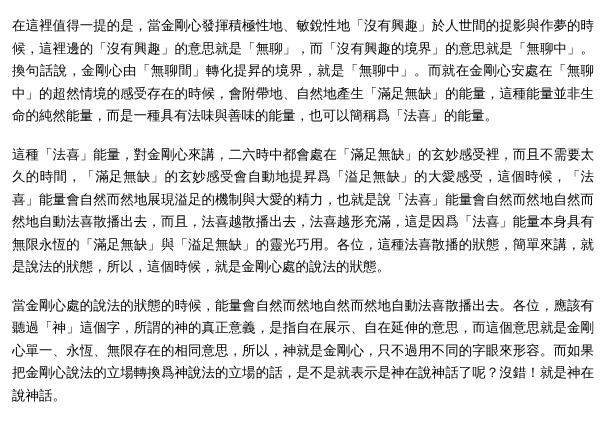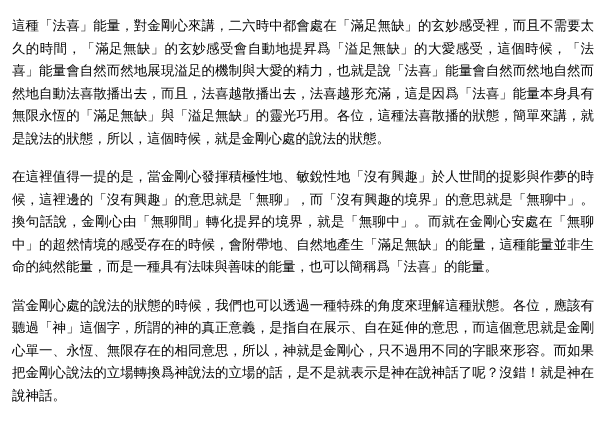--- a/index.html
+++ b/index.html
@@ -31,16 +31,16 @@
     color: #000000;
   }
   .para:last-child {
     margin-bottom: 0;
   }
 </style>
 </head>
 <body>
 
 <div class="page">
+  <p class="para">在這裡值得一提的是，當金剛心發揮積極性地、敏銳性地「沒有興趣」於人世間的捉影與作夢的時候，這裡邊的「沒有興趣」的意思就是「無聊」，而「沒有興趣的境界」的意思就是「無聊中」。換句話說，金剛心由「無聊間」轉化提昇的境界，就是「無聊中」。而就在金剛心安處在「無聊中」的超然情境的感受存在的時候，會附帶地、自然地產生「滿足無缺」的能量，這種能量並非生命的純然能量，而是一種具有法味與善味的能量，也可以簡稱爲「法喜」的能量。</p>
   <p class="para">這種「法喜」能量，對金剛心來講，二六時中都會處在「滿足無缺」的玄妙感受裡，而且不需要太久的時間，「滿足無缺」的玄妙感受會自動地提昇爲「溢足無缺」的大愛感受，這個時候，「法喜」能量會自然而然地展現溢足的機制與大愛的精力，也就是說「法喜」能量會自然而然地自然而然地自動法喜散播出去，而且，法喜越散播出去，法喜越形充滿，這是因爲「法喜」能量本身具有無限永恆的「滿足無缺」與「溢足無缺」的靈光巧用。各位，這種法喜散播的狀態，簡單來講，就是說法的狀態，所以，這個時候，就是金剛心處的說法的狀態。</p>
-  <p class="para">在這裡值得一提的是，當金剛心發揮積極性地、敏銳性地「沒有興趣」於人世間的捉影與作夢的時候，這裡邊的「沒有興趣」的意思就是「無聊」，而「沒有興趣的境界」的意思就是「無聊中」。換句話說，金剛心由「無聊間」轉化提昇的境界，就是「無聊中」。而就在金剛心安處在「無聊中」的超然情境的感受存在的時候，會附帶地、自然地產生「滿足無缺」的能量，這種能量並非生命的純然能量，而是一種具有法味與善味的能量，也可以簡稱爲「法喜」的能量。</p>
-  <p class="para">當金剛心處的說法的狀態的時候，我們也可以透過一種特殊的角度來理解這種狀態。各位，應該有聽過「神」這個字，所謂的神的真正意義，是指自在展示、自在延伸的意思，而這個意思就是金剛心單一、永恆、無限存在的相同意思，所以，神就是金剛心，只不過用不同的字眼來形容。而如果把金剛心說法的立場轉換爲神說法的立場的話，是不是就表示是神在說神話了呢？沒錯！就是神在說神話。</p>
+  <p class="para">當金剛心處的說法的狀態的時候，能量會自然而然地自然而然地自動法喜散播出去。各位，應該有聽過「神」這個字，所謂的神的真正意義，是指自在展示、自在延伸的意思，而這個意思就是金剛心單一、永恆、無限存在的相同意思，所以，神就是金剛心，只不過用不同的字眼來形容。而如果把金剛心說法的立場轉換爲神說法的立場的話，是不是就表示是神在說神話了呢？沒錯！就是神在說神話。</p>
 </div>
 
 </body></html>

